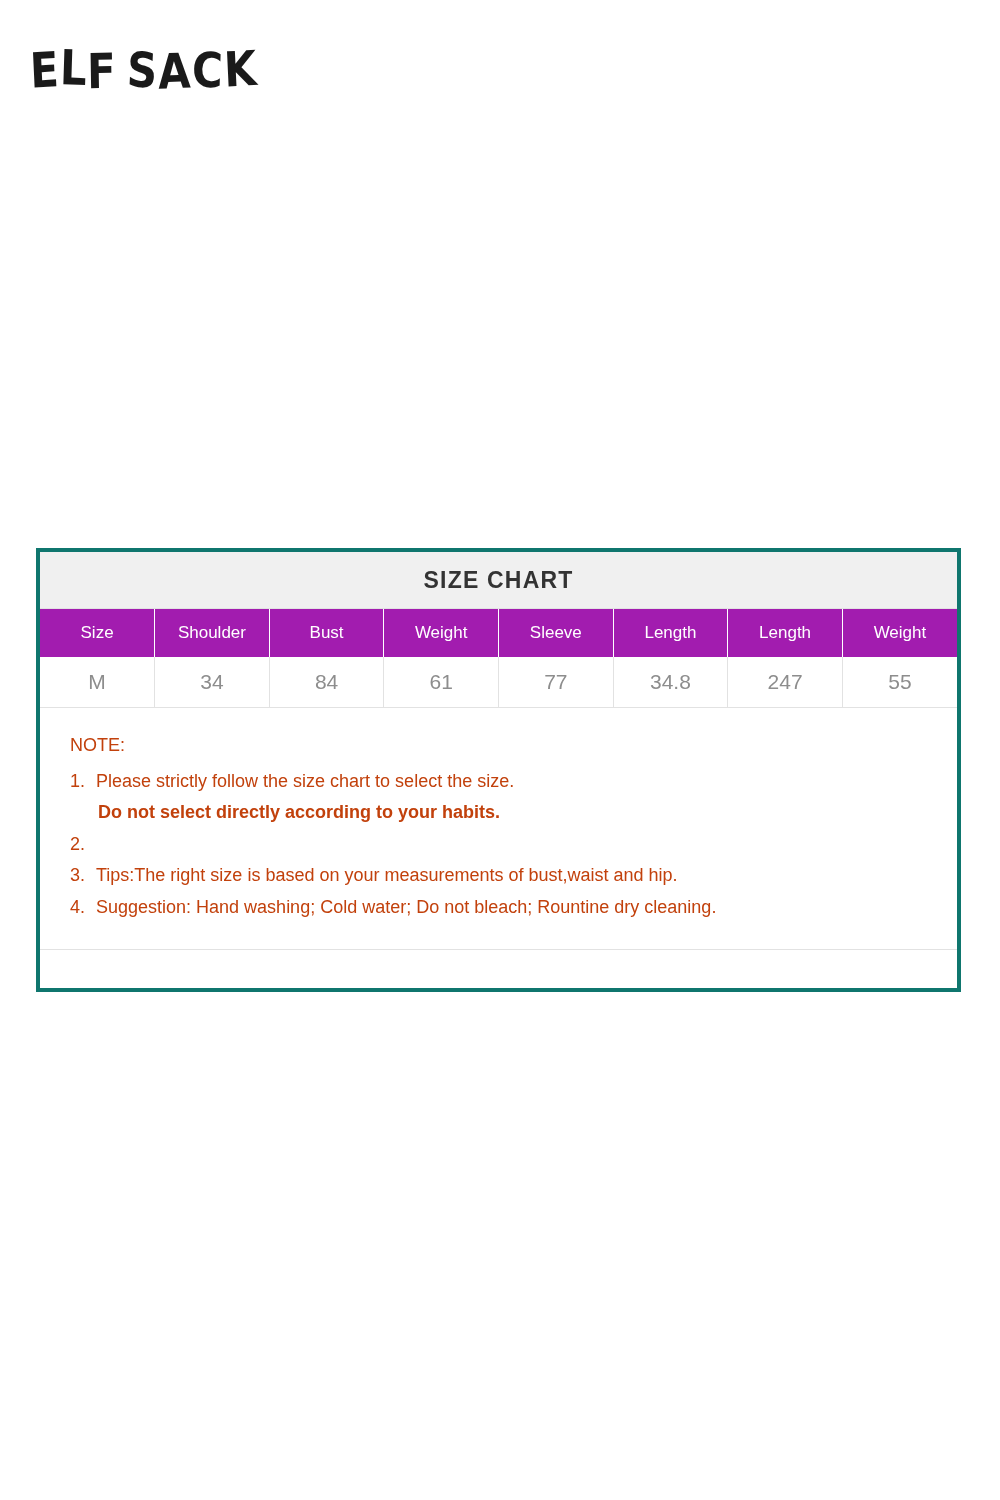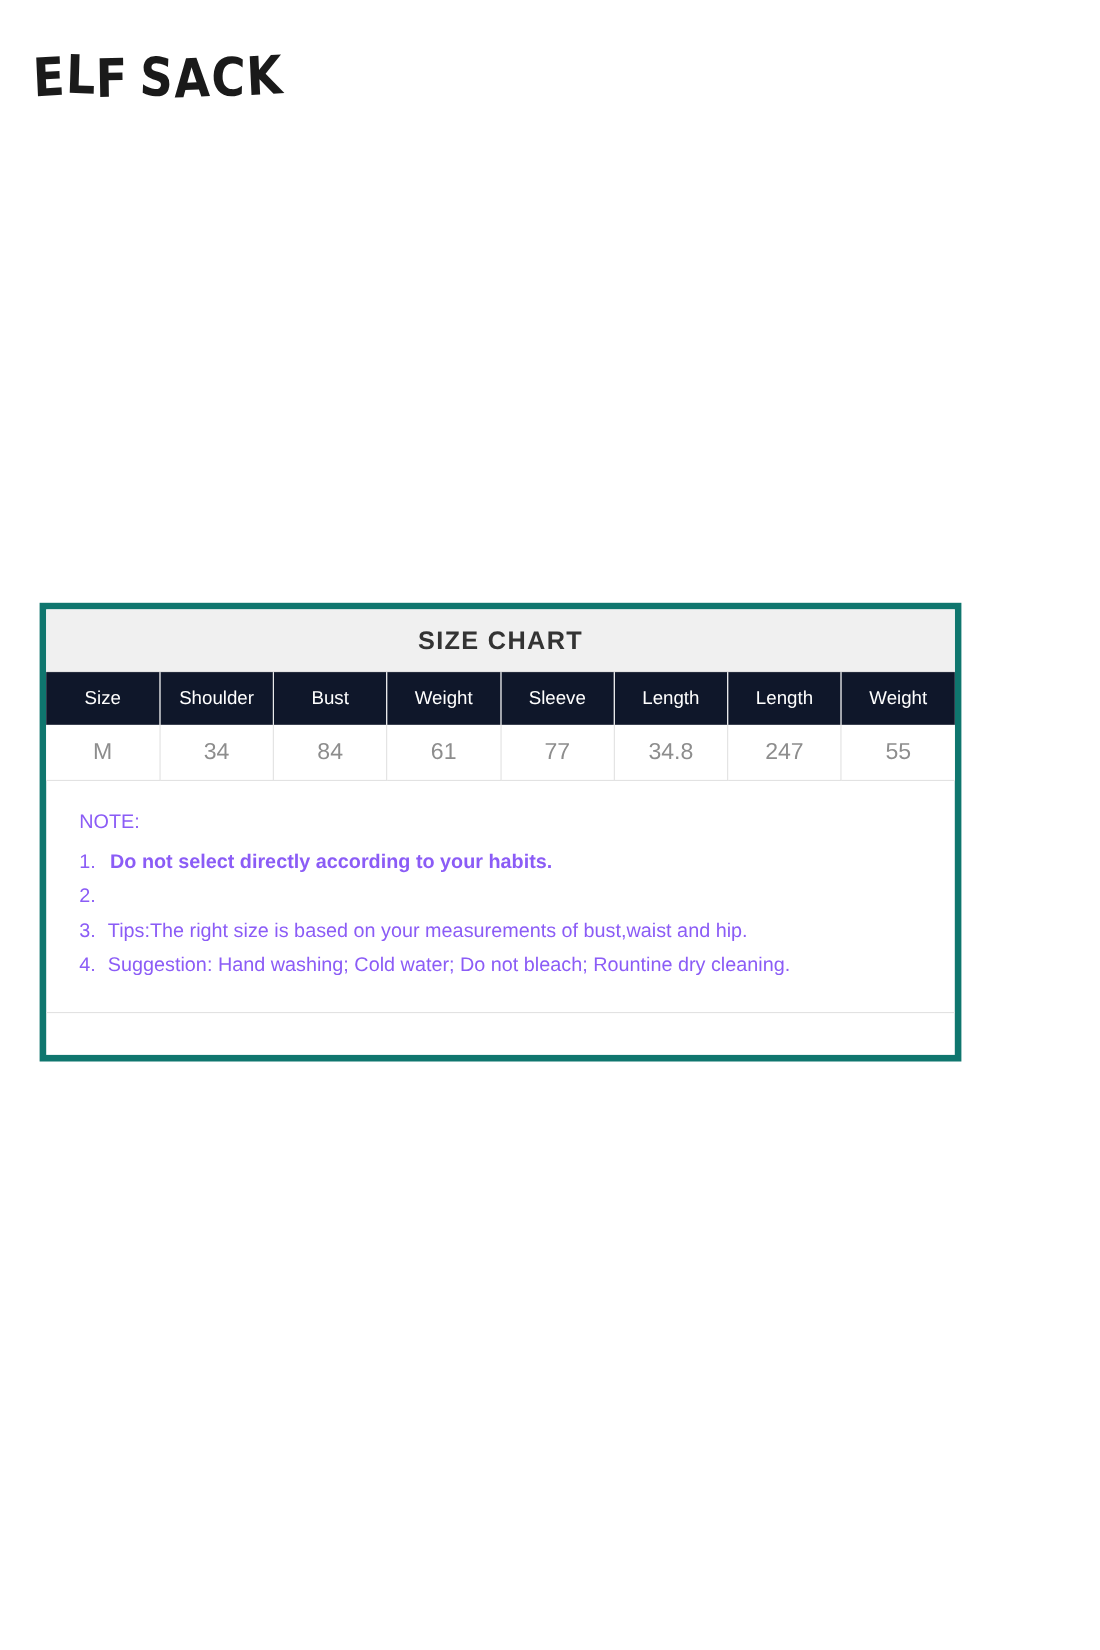--- a/index.html
+++ b/index.html
@@ -35,43 +35,43 @@
   .logo .sp { display: inline-block; width: 10px; }
   .logo .l5 { display: inline-block; transform: rotate(-2deg) translateY(1px); }
   .logo .l6 { display: inline-block; transform: rotate(2deg); }
   .logo .l7 { display: inline-block; transform: rotate(-3deg) translateY(-1px); }
 
   
   .chart-wrap {
     position: absolute;
     left: 36px;
     top: 548px;
-    width: 838px;
-    border: 6px solid #0f766e;
+    width: 925px;
+    border: 4px solid #0f766e;
     box-sizing: border-box;
     background: #fff;
   }
   .chart-title {
     height: 56px;
     line-height: 56px;
     text-align: center;
     background: #f0f0f0;
     color: #333;
     font-size: 23px;
     font-weight: 700;
     letter-spacing: 1.2px;
     border-bottom: 1px solid #e2e2e2;
   }
   table.sizetable {
     border-collapse: collapse;
     width: 100%;
     table-layout: fixed;
   }
   table.sizetable th {
-    background: #0f172a;
+    background: #a21caf;
     color: #ffffff;
     font-weight: 400;
     font-size: 17px;
     height: 46px;
     border-right: 1px solid #ffffff;
     text-align: center;
   }
   table.sizetable th:last-child { border-right: none; }
   table.sizetable td {
     height: 48px;
@@ -81,21 +81,21 @@
     border-right: 1px solid #e2e2e2;
     border-bottom: 1px solid #e2e2e2;
     background: #fff;
     font-weight: 300;
   }
   table.sizetable td:last-child { border-right: none; }
 
   
   .note {
     padding: 22px 30px 26px 30px;
-    color: #8b5cf6;
+    color: #c2410c;
     font-size: 18px;
     line-height: 1.75;
     font-weight: 300;
   }
   .note .note-head {
     margin-bottom: 4px;
   }
   .note ol {
     margin: 0;
     padding: 0;
@@ -159,20 +159,21 @@
       </tr>
     </tbody>
   </table>
 
   <div class="note">
     <div class="note-head">NOTE:</div>
     <ol>
       <li>
         <span class="num">1.</span>
         <span class="txt">
+          <span>Please strictly follow the size chart to select the size.</span>
           <span class="sub">Do not select directly according to your habits.</span>
         </span>
       </li>
       <li>
         <span class="num">2.</span>
         <span class="txt">
         </span>
       </li>
       <li>
         <span class="num">3.</span>

